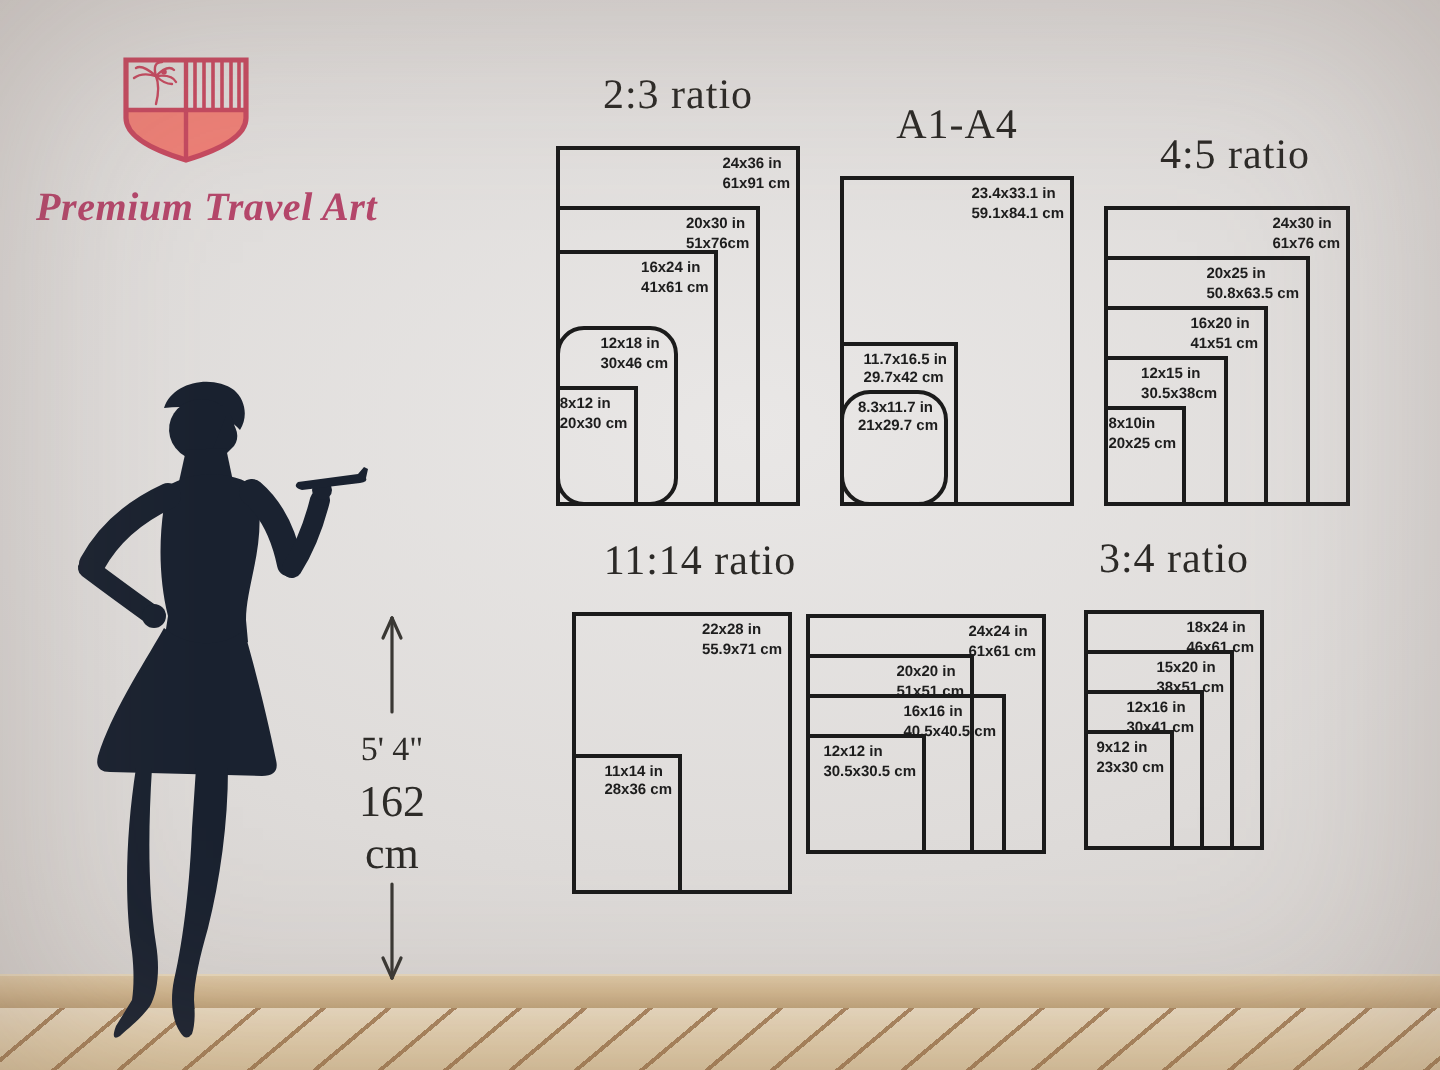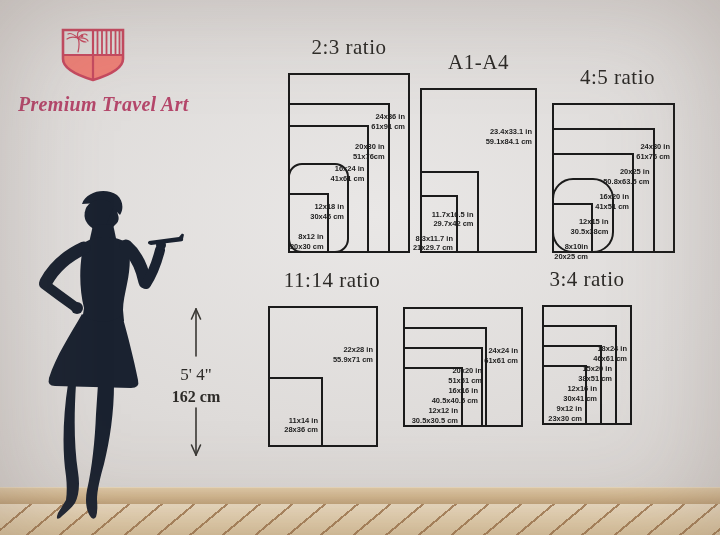--- a/index.html
+++ b/index.html
@@ -21,32 +21,32 @@
   .logo svg{display:block;margin:0 auto;}
   .brand{margin-top:11px;font-family:"Liberation Serif",serif;font-style:italic;font-weight:bold;
     font-size:20px;letter-spacing:.3px;color:#b5476b;white-space:nowrap;}
   
   .model{position:absolute;left:22px;top:188px;}
   
   .height-indicator{position:absolute;left:166px;top:306px;width:60px;text-align:center;
     color:#2d2b28;font-family:"Liberation Serif",serif;}
   .height-indicator svg{display:block;margin:0 auto;}
   .h-ft{margin-top:7px;font-size:17px;}
-  .h-cm{margin-top:3px;font-size:16px;font-weight:bold;}
+  .h-cm{margin-top:3px;font-size:22px;}
   .arrow-down{margin-top:9px;}
   
   .chart{position:absolute;}
   .chart-title{position:absolute;left:50%;transform:translateX(-50%);bottom:100%;margin-bottom:13px;
     font-family:"Liberation Serif",serif;font-size:21px;color:#2c2a27;letter-spacing:.5px;
     white-space:nowrap;}
   .size-box{position:absolute;left:0;bottom:0;box-sizing:border-box;border:2px solid #1b1b1b;
     background:transparent;}
   .size-box.outer{border-width:2.8px;}
-  .size-label{position:absolute;top:2px;right:3px;text-align:right;color:#1d1d1d;
-    font:700 7.5px/9.5px "Liberation Sans",sans-serif;white-space:nowrap;margin-top:35px;}
+  .size-label{position:absolute;top:2px;right:3px;text-align:left;color:#1d1d1d;
+    font:700 7.5px/9.5px "Liberation Sans",sans-serif;white-space:nowrap;}
 </style>
 </head>
 <body>
 
 <div class="scene">
 
   <div class="baseboard"></div>
   <div class="floor"></div>
 
   <div class="logo">
@@ -118,21 +118,21 @@
     <svg class="arrow-down" width="16" height="52" viewBox="0 0 16 52">
       <g stroke="#3a3834" stroke-width="1.6" fill="none" stroke-linecap="round">
         <line x1="8" y1="2" x2="8" y2="49"></line>
         <line x1="8" y1="49" x2="3.5" y2="39"></line>
         <line x1="8" y1="49" x2="12.5" y2="39"></line>
       </g>
     </svg>
   </div>
 
   <div id="charts">
-      <section class="chart" style="left: 288px; top: 73px; width: 122px; height: 180px;">
+      <section class="chart" style="left: 278px; top: 73px; width: 122px; height: 180px;">
         <div class="chart-title">2:3 ratio</div>
         <div class="size-box outer" style="width: 122px; height: 180px;">
           <div class="size-label">
             <div>24x36 in</div>
             <div>61x91 cm</div>
           </div>
         </div>
         <div class="size-box" style="width: 101.667px; height: 150px;">
           <div class="size-label">
             <div>20x30 in</div>
@@ -165,21 +165,21 @@
             <div>23.4x33.1 in</div>
             <div>59.1x84.1 cm</div>
           </div>
         </div>
         <div class="size-box" style="width: 58.5px; height: 82.2508px;">
           <div class="size-label">
             <div>11.7x16.5 in</div>
             <div>29.7x42 cm</div>
           </div>
         </div>
-        <div class="size-box" style="width: 38px; height: 58.3233px;">
+        <div class="size-box" style="width: 54px; height: 58.3233px; border-radius: 15px;">
           <div class="size-label">
             <div>8.3x11.7 in</div>
             <div>21x29.7 cm</div>
           </div>
         </div>
       </section>
       <section class="chart" style="left: 552px; top: 103px; width: 131px; height: 150px;">
         <div class="chart-title">4:5 ratio</div>
         <div class="size-box outer" style="width: 123px; height: 150px;">
           <div class="size-label">
@@ -192,34 +192,34 @@
             <div>20x25 in</div>
             <div>50.8x63.5 cm</div>
           </div>
         </div>
         <div class="size-box" style="width: 82px; height: 100px;">
           <div class="size-label">
             <div>16x20 in</div>
             <div>41x51 cm</div>
           </div>
         </div>
-        <div class="size-box" style="width: 61.5px; height: 75px; border-radius: 21px;">
+        <div class="size-box" style="width: 61.5px; height: 75px;">
           <div class="size-label">
             <div>12x15 in</div>
             <div>30.5x38cm</div>
           </div>
         </div>
         <div class="size-box" style="width: 41px; height: 50px;">
           <div class="size-label">
             <div>8x10in</div>
             <div>20x25 cm</div>
           </div>
         </div>
       </section>
-      <section class="chart" style="left: 268px; top: 306px; width: 128px; height: 141px;">
+      <section class="chart" style="left: 286px; top: 306px; width: 128px; height: 141px;">
         <div class="chart-title">11:14 ratio</div>
         <div class="size-box outer" style="width: 110px; height: 141px;">
           <div class="size-label">
             <div>22x28 in</div>
             <div>55.9x71 cm</div>
           </div>
         </div>
         <div class="size-box" style="width: 55px; height: 70.5px;">
           <div class="size-label">
             <div>11x14 in</div>
@@ -233,21 +233,21 @@
             <div>24x24 in</div>
             <div>61x61 cm</div>
           </div>
         </div>
         <div class="size-box" style="width: 84px; height: 100px;">
           <div class="size-label">
             <div>20x20 in</div>
             <div>51x51 cm</div>
           </div>
         </div>
-        <div class="size-box" style="width: 80px; height: 80px; text-decoration: underline;">
+        <div class="size-box" style="width: 100px; height: 80px; text-decoration: underline;">
           <div class="size-label">
             <div>16x16 in</div>
             <div>40.5x40.5 cm</div>
           </div>
         </div>
         <div class="size-box" style="width: 60px; height: 60px;">
           <div class="size-label">
             <div>12x12 in</div>
             <div>30.5x30.5 cm</div>
           </div>

